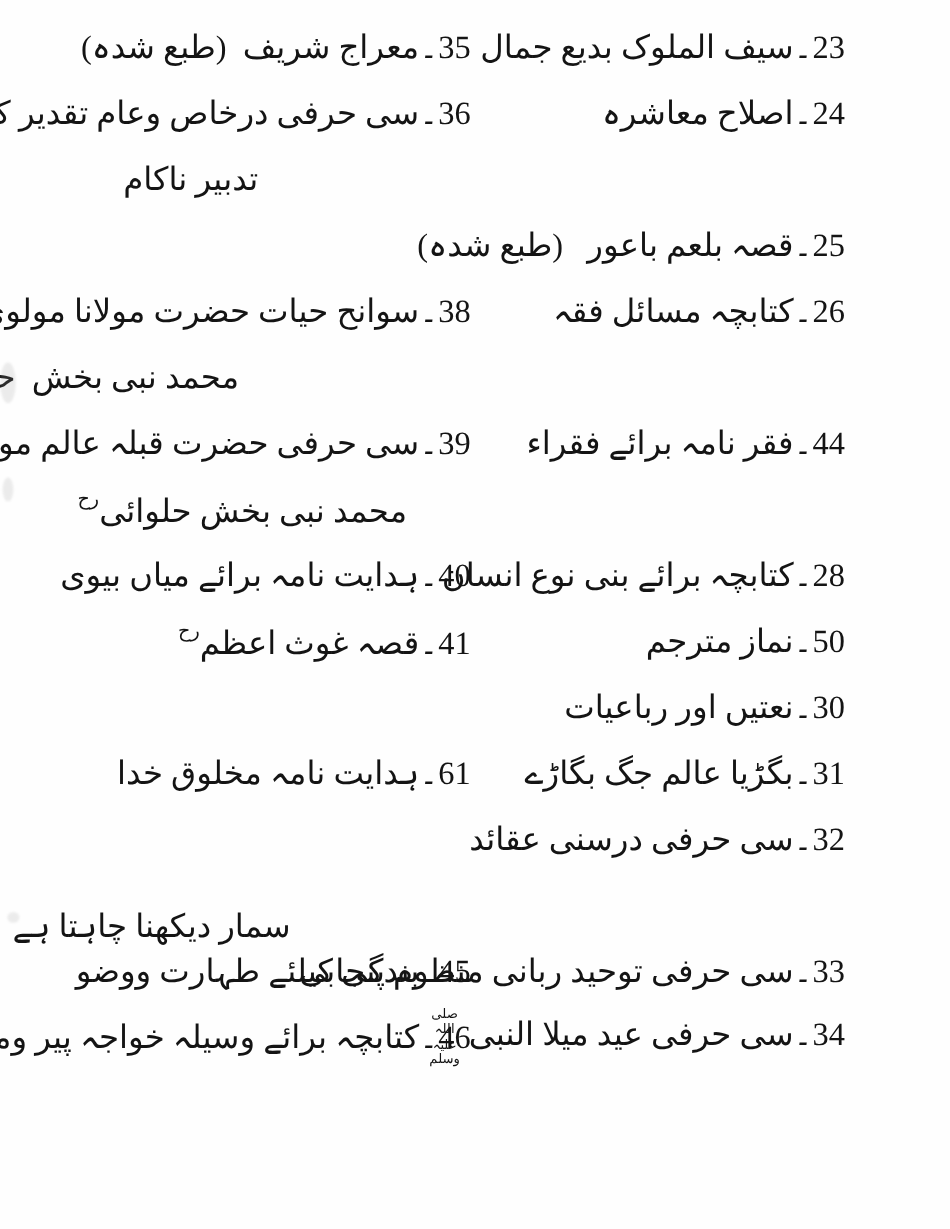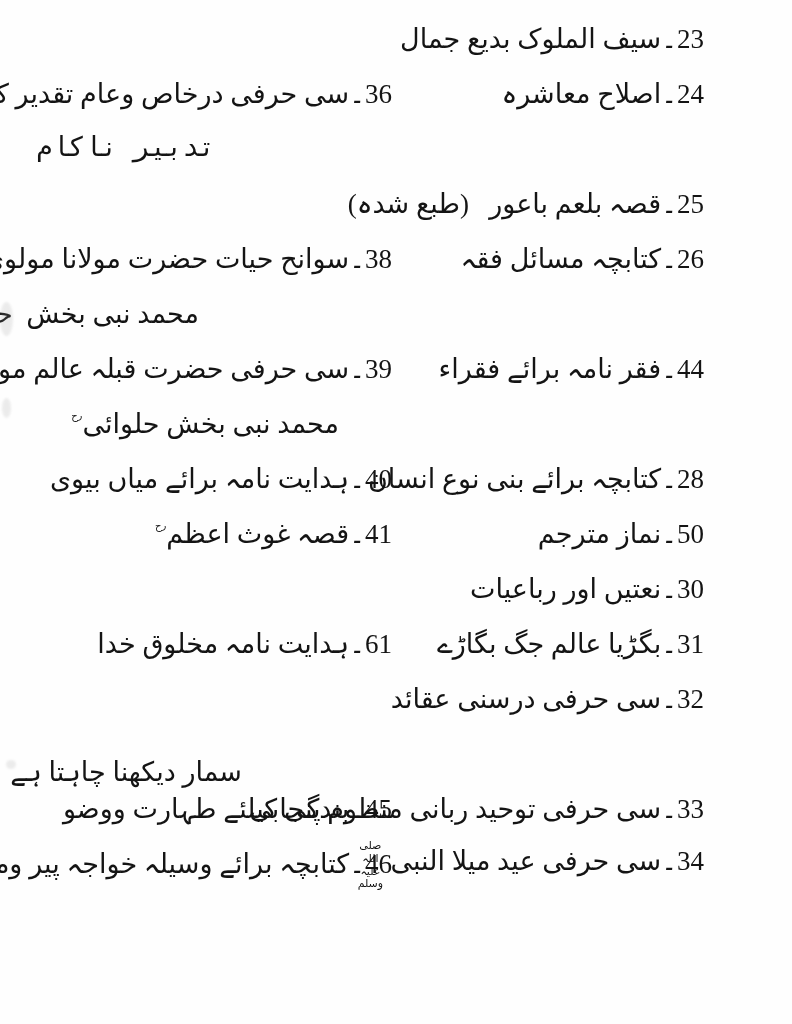--- a/index.html
+++ b/index.html
@@ -24,27 +24,27 @@
   .cell{
     text-align:right;
     white-space:nowrap;
     font-size:27px;
     line-height:1.1;
     box-sizing:border-box;
   }
   .cell-r{width:312px;flex:0 0 312px;}
   .cell-l{width:388px;flex:0 0 388px;}
   
-  .ind-177{padding-right:177px;font-family:Liberation Mono, monospace;}
+  .ind-177{padding-right:177px;}
   .ind-193{padding-right:193px;}
   .ind-53{padding-right:53px;}
   .ind-150{padding-right:150px;margin-top:36px;}
   
   .hon-sm{
-    font-size:10px;
+    font-size:16px;
     vertical-align:14px;
     margin-left:1px;
     display:inline-block;
   }
   
   .hon-stack{
     display:inline-block;
     width:36px;
     font-size:11px;
     line-height:1.15;
@@ -69,20 +69,21 @@
 <body>
 
 <div class="page">
 
   <div class="smudge s1"></div>
   <div class="smudge s2"></div>
   <div class="smudge s3"></div>
 
   <div class="row">
     <div class="cell cell-r"><span>23۔سیف الملوک بدیع جمال</span></div>
+    <div class="cell cell-l"><span>35۔معراج شریف&nbsp;&nbsp;(طبع شدہ)</span></div>
   </div>
 
   <div class="row">
     <div class="cell cell-r"><span>24۔اصلاح معاشرہ</span></div>
     <div class="cell cell-l"><span>36۔سی حرفی درخاص وعام تقدیر کے مقابل</span></div>
   </div>
 
   <div class="row">
     <div class="cell cell-r"></div>
     <div class="cell cell-l ind-177"><span>تدبیر ناکام</span></div>

